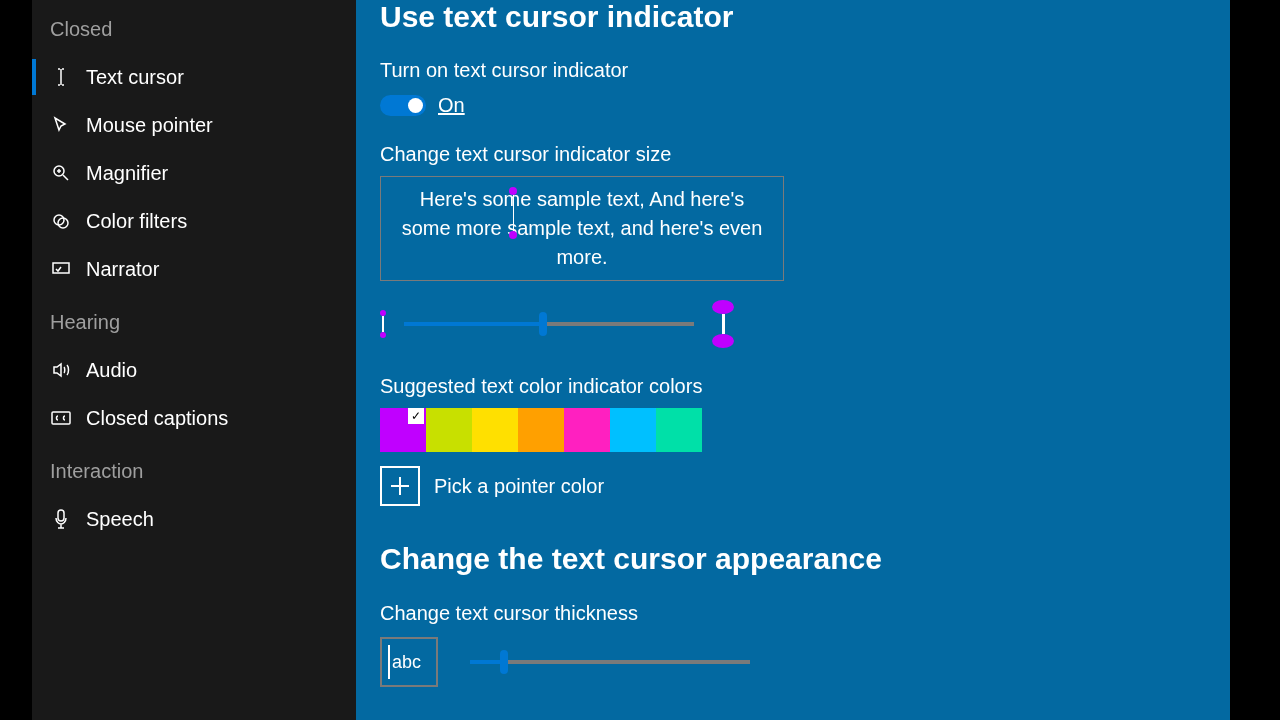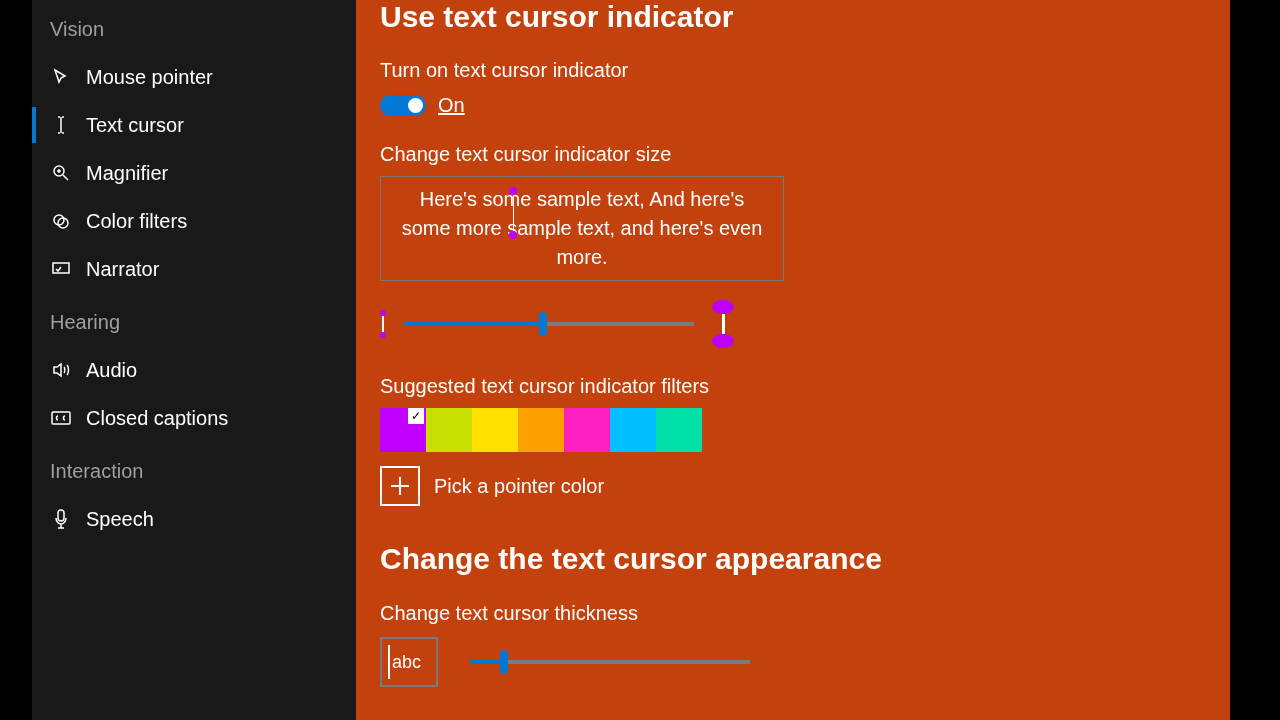--- a/index.html
+++ b/index.html
@@ -4,21 +4,21 @@
 <style>
   * { box-sizing: border-box; margin: 0; padding: 0; font-family: "Segoe UI", -apple-system, sans-serif; }
   html, body { width: 1280px; height: 720px; background: #000; color: #fff; overflow: hidden; }
   .app { display: flex; width: 100%; height: 100%; background: #000; }
   .gutter-left { width: 32px; background: #000; }
   .sidebar { width: 324px; background: #191919; padding-top: 0; position: relative; }
   .sidebar-group-title { color: #9f9f9f; font-size: 20px; padding: 18px 0 12px 18px; font-weight: 400; }
   .sidebar-item { display: flex; align-items: center; height: 48px; padding-left: 18px; cursor: pointer; position: relative; font-size: 20px; }
   .sidebar-item.active::before { content: ""; position: absolute; left: 0; top: 6px; bottom: 6px; width: 4px; background: #0078d4; }
   .sidebar-item .icon { width: 22px; height: 22px; display: inline-flex; align-items: center; justify-content: center; margin-right: 14px; font-size: 16px; color:#fff; }
-  .main { flex: 1; background: #c2410c; padding: 0 0 0 24px; position: relative; }
+  .main { flex: 1; background: #0369a1; padding: 0 0 0 24px; position: relative; }
   .main-inner { width: 580px; }
   .page-title { font-size: 30px; font-weight: 600; color: #fff; padding-top: 0; line-height: 1.1; }
   .label { font-size: 20px; color: #fff; margin-top: 26px; }
   .toggle-row { display: flex; align-items: center; margin-top: 12px; }
   .toggle { width: 46px; height: 21px; background: #0078d4; border-radius: 11px; position: relative; cursor: pointer; margin-right: 12px; }
   .toggle::after { content: ""; position: absolute; right: 3px; top: 3px; width: 15px; height: 15px; background: #fff; border-radius: 50%; }
   .toggle-label { font-size: 20px; text-decoration: underline; }
   .sample-box { border: 1px solid #7a7a7a; padding: 8px 12px; margin-top: 10px; width: 404px; font-size: 20px; line-height: 1.45; position: relative; text-align: center; }
   .cursor-indicator-mid { position: absolute; left: 128px; top: 10px; display:flex; flex-direction:column; align-items:center; pointer-events:none; }
   .ci-dot { width:8px; height:8px; background:#c000ff; border-radius:50%; }
@@ -46,36 +46,36 @@
   .gutter-right { width:50px; background:#000; }
 </style>
 </head>
 <body>
 
 <div class="app">
   <div class="gutter-left"></div>
 
   <nav class="sidebar">
     <div id="sidebar-groups">
-        <div class="sidebar-group-title">Vision</div>
+        <div class="sidebar-group-title">Closed</div>
+        <div class="sidebar-item active">
+          <span class="icon">
+            <svg width="10" height="18" viewBox="0 0 10 18" fill="none" stroke="#fff" stroke-width="1.5">
+              <path d="M2 1h2M6 1h2M5 1v16M2 17h2M6 17h2"></path>
+            </svg>
+          </span>
+          <span>Text cursor</span>
+        </div>
         <div class="sidebar-item">
           <span class="icon">
             <svg width="16" height="18" viewBox="0 0 16 18" fill="none" stroke="#fff" stroke-width="1.5">
               <path d="M2 2l4 12 2-4 4-2L2 2z"></path>
             </svg>
           </span>
           <span>Mouse pointer</span>
-        </div>
-        <div class="sidebar-item active">
-          <span class="icon">
-            <svg width="10" height="18" viewBox="0 0 10 18" fill="none" stroke="#fff" stroke-width="1.5">
-              <path d="M2 1h2M6 1h2M5 1v16M2 17h2M6 17h2"></path>
-            </svg>
-          </span>
-          <span>Text cursor</span>
         </div>
         <div class="sidebar-item">
           <span class="icon">
             <svg width="18" height="18" viewBox="0 0 18 18" fill="none" stroke="#fff" stroke-width="1.5">
               <circle cx="7" cy="7" r="5"></circle>
               <line x1="11" y1="11" x2="16" y2="16"></line>
               <line x1="5" y1="7" x2="9" y2="7"></line>
               <line x1="7" y1="5" x2="7" y2="9"></line>
             </svg>
           </span>
@@ -163,21 +163,21 @@
           <div class="track-fill" id="size-fill" style="width: 48%;"></div>
           <div class="thumb" id="size-thumb" style="left: 48%;"></div>
         </div>
         <div class="size-ind big">
           <div class="d1"></div>
             <div class="b1"></div>
             <div class="d1"></div>
         </div>
       </div>
 
-      <div class="label">Suggested text cursor indicator filters</div>
+      <div class="label">Suggested text color indicator colors</div>
       <div class="swatches" id="swatches">
           <div class="swatch selected" style="background: rgb(192, 0, 255);"></div>
           <div class="swatch" style="background: rgb(200, 224, 0);"></div>
           <div class="swatch" style="background: rgb(255, 224, 0);"></div>
           <div class="swatch" style="background: rgb(255, 160, 0);"></div>
           <div class="swatch" style="background: rgb(255, 32, 192);"></div>
           <div class="swatch" style="background: rgb(0, 192, 255);"></div>
           <div class="swatch" style="background: rgb(0, 224, 168);"></div>
         </div>
 

